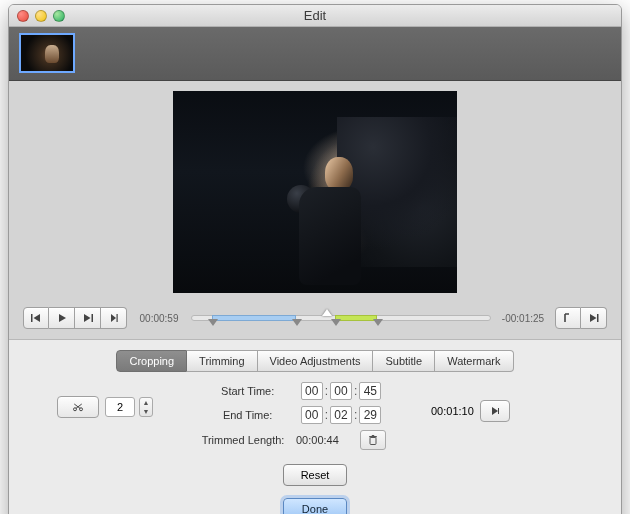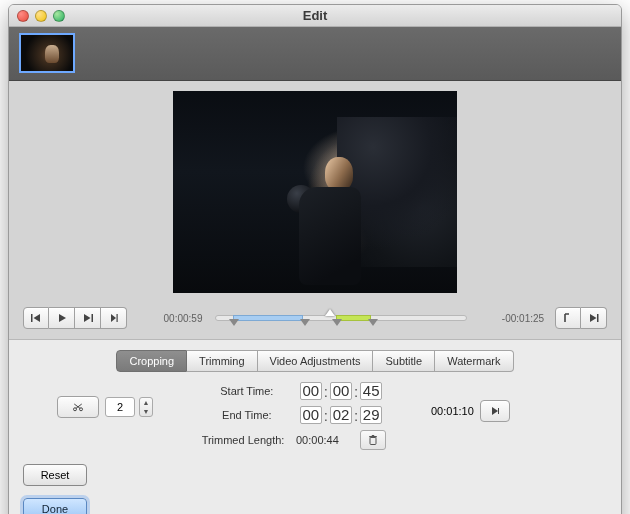--- a/index.html
+++ b/index.html
@@ -4,21 +4,21 @@
 <style>
   * { box-sizing: border-box; margin: 0; padding: 0; font-family: "Lucida Grande", "Helvetica Neue", Arial, sans-serif; }
   body { background: #fff; width: 630px; height: 514px; overflow: hidden; }
   .window { width: 614px; margin: 4px auto 0; border: 1px solid #9a9a9a; border-radius: 6px 6px 4px 4px; background: #ededed; box-shadow: 0 8px 24px rgba(0,0,0,.35); overflow: hidden; }
   .titlebar { height: 22px; background: linear-gradient(#ececec,#d3d3d3); border-bottom: 1px solid #b0b0b0; position: relative; display: flex; align-items: center; }
   .traffic { display: flex; gap: 6px; position: absolute; left: 8px; top: 5px; }
   .tl { width: 12px; height: 12px; border-radius: 50%; border: 1px solid rgba(0,0,0,.25); }
   .tl.red { background: radial-gradient(circle at 30% 30%, #ff8b84, #e74c3c); }
   .tl.yellow { background: radial-gradient(circle at 30% 30%, #ffe08a, #f1c40f); }
   .tl.green { background: radial-gradient(circle at 30% 30%, #a6e7a0, #27ae60); }
-  .title { flex:1; text-align:center; font-size: 13px; color:#3a3a3a;font-weight:bold; }
+  .title { flex:1; text-align:center; font-size: 13px; color:#3a3a3a; }
   .thumbstrip { height: 54px; background: linear-gradient(#6a6a6a,#5a5a5a); border-bottom: 1px solid #444; padding: 6px 10px; }
   .thumb { width: 56px; height: 40px; border: 2px solid #6ea9ff; background: radial-gradient(circle at 55% 55%, #6a4a2f 0%, #3a2a1c 25%, #0a0a0a 70%); position: relative; }
   .thumb::after { content:""; position:absolute; left:24px; top:10px; width:14px; height:18px; background: linear-gradient(#c8ad8f,#6a4a2f); border-radius: 40% 40% 30% 30%; filter: blur(.3px); }
   .content { background: #d4d4d4; padding: 10px 14px 0; border-bottom: 1px solid #b8b8b8; }
   .preview-wrap { background:#d4d4d4; display:flex; justify-content:center; padding-bottom: 8px; }
   .preview { width: 284px; height: 202px; background: #000; position: relative; overflow:hidden; }
   .scene { position:absolute; inset:0; background:
     radial-gradient(ellipse 90px 60px at 68% 38%, rgba(200,180,160,.9), rgba(60,50,45,0) 70%),
     radial-gradient(ellipse 50px 80px at 60% 55%, rgba(150,120,90,.85), rgba(40,30,25,0) 75%),
     linear-gradient(180deg, #0a0d12 0%, #11161d 40%, #080a0d 100%);
@@ -31,21 +31,21 @@
   .rocks { position:absolute; right:0; top: 26px; width: 120px; height: 150px; background:
     radial-gradient(circle at 30% 20%, #2a2e36 0%, #171a21 40%, transparent 70%),
     radial-gradient(circle at 70% 60%, #20242b 0%, #111418 50%, transparent 80%); }
   .controls-row { display:flex; align-items:center; gap: 6px; margin: 6px 0 10px; }
   .btn { height: 22px; border-radius: 4px; border:1px solid #a0a0a0; background: linear-gradient(#fdfdfd,#e7e7e7); box-shadow: inset 0 1px #fff; display:flex; align-items:center; justify-content:center; font-size:10px; color:#333; }
   .btn svg { width:12px; height:12px; fill:#444; }
   .transport { display:flex; gap:0; }
   .transport .btn { border-radius:0; border-left-width:0; width:26px; }
   .transport .btn:first-child { border-left-width:1px; border-radius:4px 0 0 4px; }
   .transport .btn:last-child { border-radius:0 4px 4px 0; }
-  .timecode { font-size: 10px; color: #606060; width: 52px; text-align:center;margin-left:24px; }
+  .timecode { font-size: 10px; color: #606060; width: 52px; text-align:center; }
   .timeline { flex:1; height: 16px; position:relative; }
   .track { position:absolute; left:0; right:0; top:5px; height:6px; background:#e8e8e8; border:1px solid #b8b8b8; border-radius:3px; }
   .seg-blue { position:absolute; top:5px; height:6px; background:#a7cdf2; border:1px solid #7da9d4; }
   .seg-green { position:absolute; top:5px; height:6px; background:#c4e556; border:1px solid #a6c23c; }
   .handle { position:absolute; top:0; width:10px; height:16px; }
   .handle::before { content:""; position:absolute; left:2px; top:0; width:0;height:0; border-left:5px solid transparent; border-right:5px solid transparent; }
   .handle.down::before { border-top:7px solid #888; top:9px; left:-1px;}
   .handle.up::before { border-bottom:7px solid #fff; filter: drop-shadow(0 0 1px #666); top:-1px; left:-1px;}
   .bracket-btns { display:flex; }
   .bracket-btns .btn { width:26px; border-radius:0; border-left-width:0; }
@@ -61,28 +61,28 @@
   .panel-body { display:flex; align-items:flex-start; gap:8px; position:relative; }
   .col-left { width: 130px; display:flex; align-items:center; justify-content:flex-end; gap:6px; padding-top:14px; }
   .col-left .btn { width: 42px; }
   .stepper { display:flex; align-items:center; gap:4px; font-size:11px; }
   .stepper .val { border:1px solid #aaa; background:#fff; height:20px; width:30px; display:flex;align-items:center;justify-content:center; border-radius:3px; }
   .stepper .arrows { width:14px; height:20px; border:1px solid #aaa; border-radius:3px; background:linear-gradient(#fafafa,#e4e4e4); display:flex; flex-direction:column; }
   .stepper .arrows div { flex:1; display:flex;align-items:center;justify-content:center; font-size:7px; color:#555; }
   .col-mid { flex:1; }
   .row { display:flex; align-items:center; gap:8px; font-size:11px; color:#333; margin-bottom:6px; justify-content:center;}
   .row .lbl { width: 90px; text-align:center; }
-  .tinput { display:flex; gap:2px; align-items:center; font-size:15px; }
+  .tinput { display:flex; gap:2px; align-items:center; font-size:12px; }
   .tinput .cell { width:22px; height:18px; border:1px solid #aaa; background:#fff; text-align:center; line-height:16px; border-radius:2px; }
   .tinput .colon { color:#555; }
   .plain { font-size:11px; color:#333; width:56px; }
   .trash { width:26px; height:20px; border:1px solid #aaa; border-radius:3px; background:linear-gradient(#fafafa,#e4e4e4); display:flex;align-items:center;justify-content:center;}
   .col-right { width: 176px; display:flex; align-items:center; gap:6px; padding-top:18px; font-size:11px; }
   .col-right .btn { width: 30px; }
-  .bottom-row { display:flex; justify-content:flex-start; gap:8px; padding-top: 8px; }
+  .bottom-row { display:flex; justify-content:center; gap:8px; padding-top: 8px; }
   .push { width:64px; height:22px; border-radius:4px; border:1px solid #888; background: linear-gradient(#fdfdfd,#e2e2e2); font-size:11px; display:flex;align-items:center;justify-content:center; }
   .push.primary { background: linear-gradient(#cfe6ff,#9fc7f6); border-color:#5a88c2; box-shadow: 0 0 0 3px rgba(100,160,240,.35); color:#123; }
 </style>
 </head>
 <body>
 
 <div class="window">
 
   <div class="titlebar">
     <div class="traffic">

